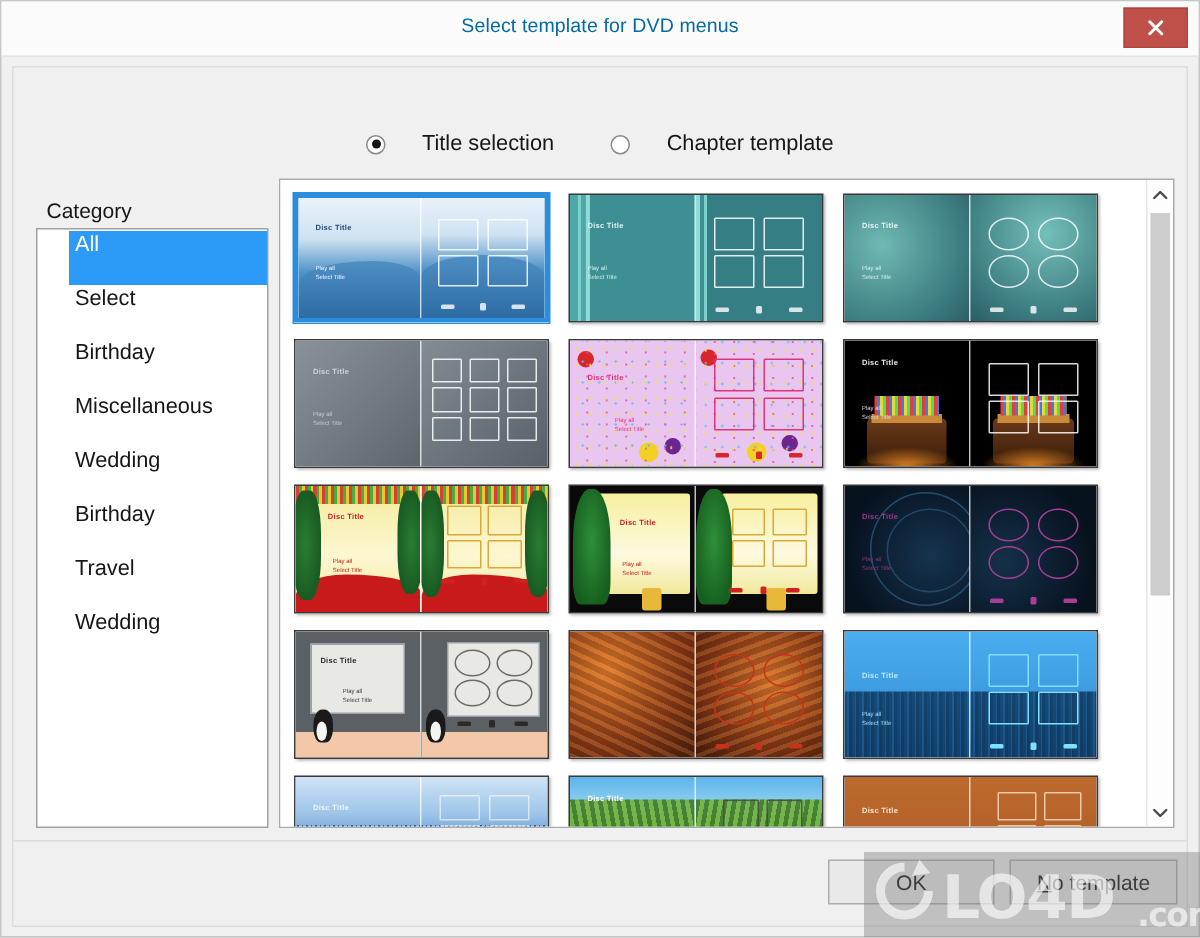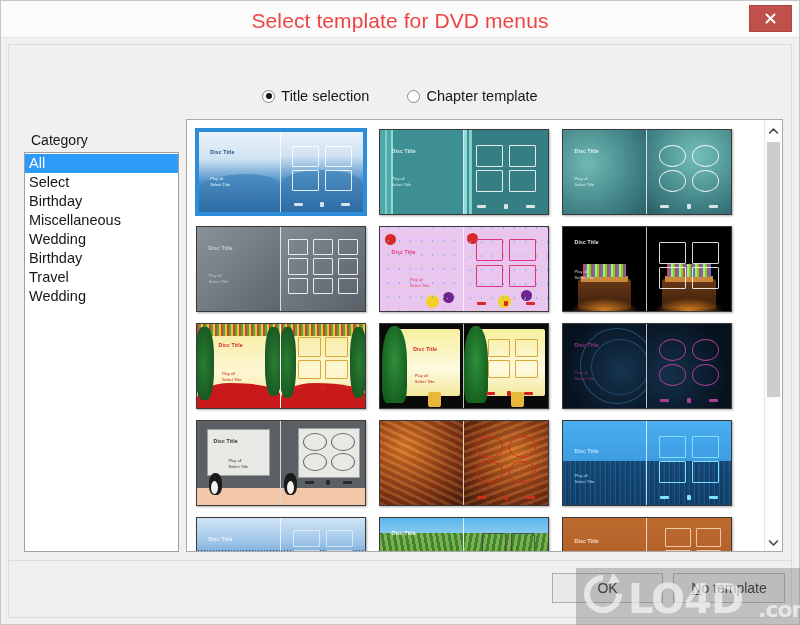--- a/index.html
+++ b/index.html
@@ -25,22 +25,22 @@
     position: relative;
     height: 37px;
     background: #fbfbfb;
     border-bottom: 1px solid #e4e4e4;
     flex: 0 0 auto;
   }
   #title-text {
     position: absolute;
     left: 0; right: 0; top: 8px;
     text-align: center;
-    font-size: 21px;
-    color: #ef4444;
+    font-size: 13px;
+    color: #0369a1;
     letter-spacing: 0.1px;
   }
   #close-btn {
     position: absolute;
     right: 7px; top: 4px;
     width: 43px; height: 27px;
     background: #c0504a;
     border: 1px solid #b2453f;
     color: #fff;
     display: flex; align-items: center; justify-content: center;
@@ -92,21 +92,21 @@
     border-right: 1px solid #b58a3a;
   }
 
   
   #radio-row {
     position: absolute;
     left: 0; top: 43px; width: 100%;
     display: flex; justify-content: center; gap: 38px;
     font-size: 14.5px; color: #161616;
   }
-  .radio-item { display: flex; align-items: center; gap: 6px; cursor: pointer; }
+  .radio-item { display: flex; align-items: center; gap: 24px; cursor: pointer; }
   .radio-dot {
     width: 13px; height: 13px; border-radius: 50%;
     border: 1px solid #888; background: #fff;
     display: flex; align-items: center; justify-content: center;
     flex: 0 0 auto;
   }
   .radio-dot.on::after {
     content: ''; width: 6px; height: 6px; border-radius: 50%;
     background: #141414;
   }
@@ -124,24 +124,25 @@
     width: 155px; bottom: 8px;
     background: #ffffff;
     border: 1px solid #a0a0a0;
     overflow: hidden;
     padding-top: 1px;
   }
   .cat-item {
     font-size: 14.5px;
     color: #161616;
     padding: 0 0 0 4px;
-    height: 19px;
+    height: 36px;
     line-height: 19px;
     cursor: pointer;
     white-space: nowrap;
+    margin-left: 21px;
   }
   .cat-item.sel { background: #2c9bf7; color: #ffffff; }
 
   
   #tpl-panel {
     position: absolute;
     left: 177px; top: 0;
     right: 8px; bottom: 8px;
     background: #ffffff;
     border: 1px solid #a9a9a9;

